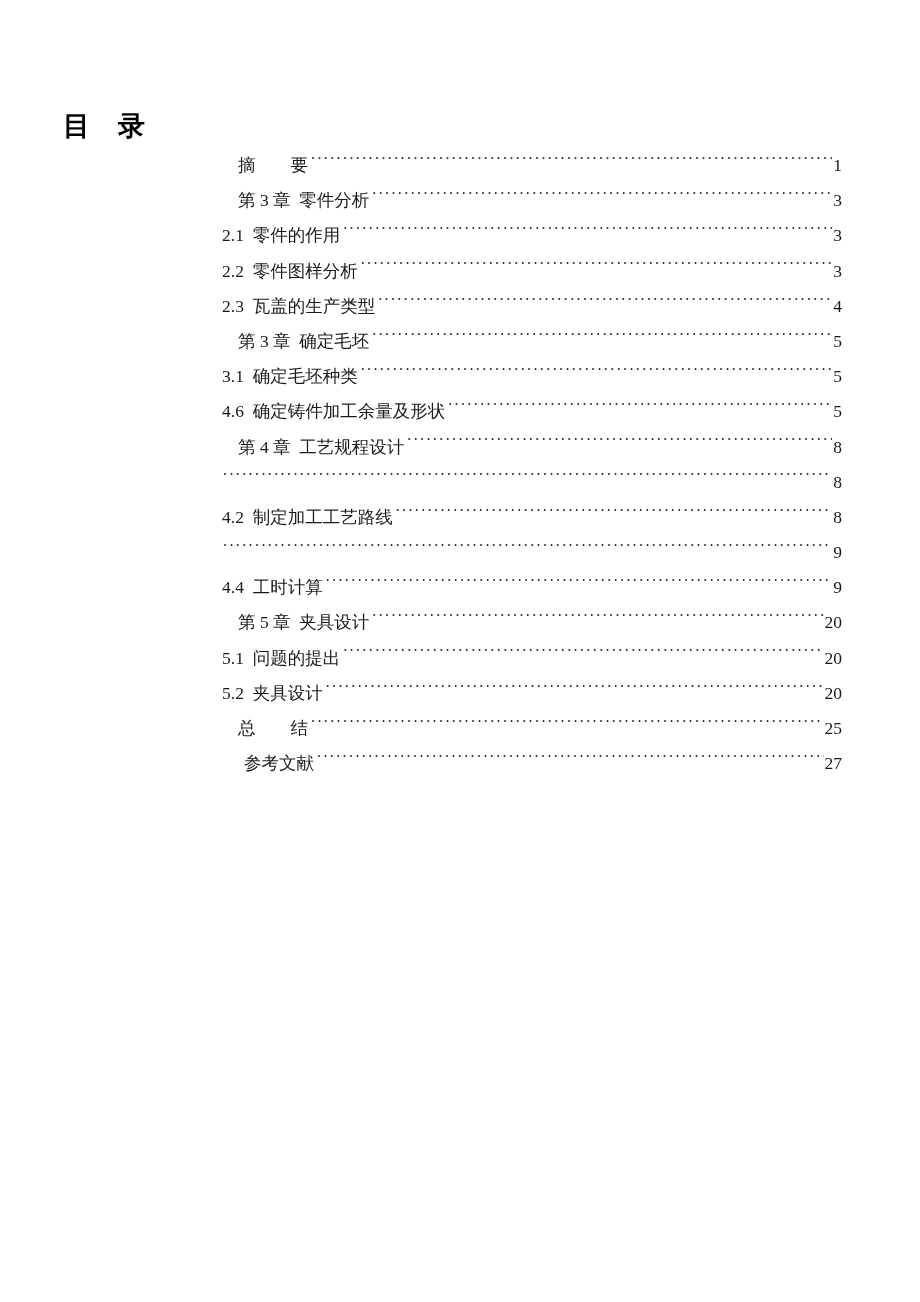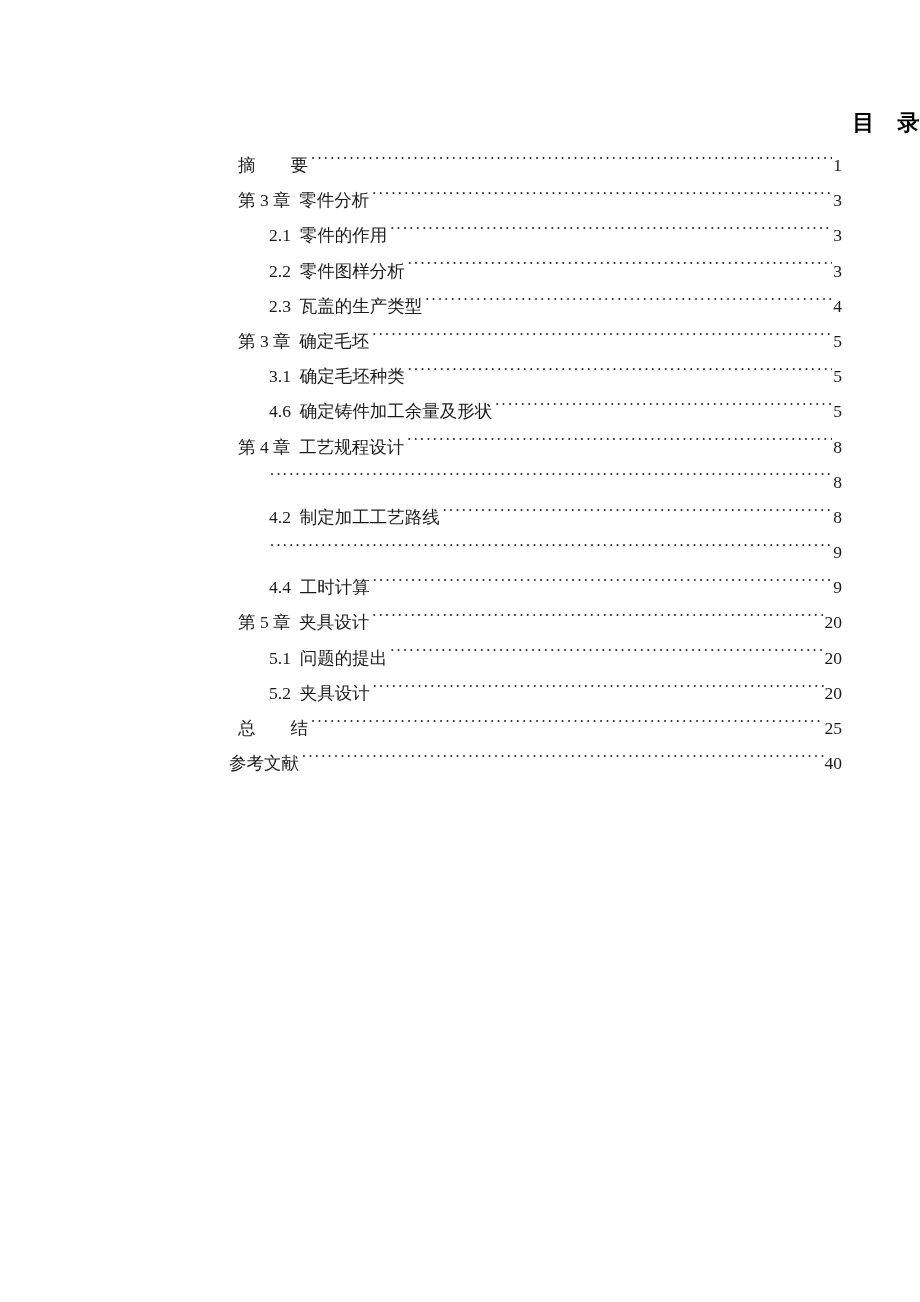--- a/index.html
+++ b/index.html
@@ -21,22 +21,22 @@
     top: 0;
     width: 920px;
     height: 1302px;
     background: #ffffff;
   }
   #toc-title {
     position: absolute;
     left: 0;
     top: 108px;
     width: 920px;
-    text-align: right;
-    font-size: 22px;
+    text-align: left;
+    font-size: 27px;
     font-weight: bold;
     letter-spacing: 0.5px;
     color: #000000;
     white-space: pre;
     padding-left: 63px;
     box-sizing: border-box;
   }
   #toc-list {
     position: absolute;
     left: 222px;
@@ -75,22 +75,22 @@
     white-space: nowrap;
   }
   .toc-page {
     flex: 0 0 auto;
     text-align: right;
     white-space: pre;
     font-size: 17.5px;
     color: #1a1a1a;
   }
   .lvl-1 { margin-left: 16px; }
-  .lvl-2 { margin-left: 47px; }
-  .lvl-ref { margin-left: 7px; justify-content: flex-end; }
+  .lvl-2 { }
+  .lvl-ref { margin-left: 22px; justify-content: flex-end; }
 </style>
 </head>
 <body>
 
 <div id="page">
 
   <div id="toc-title">目　录</div>
 
   <div id="toc-list">
       <div class="toc-row lvl-1">
@@ -172,17 +172,17 @@
         <span class="toc-page">20</span>
       </div>
       <div class="toc-row lvl-1">
         <span class="toc-label">总　　结</span>
         <span class="toc-leader"></span>
         <span class="toc-page">25</span>
       </div>
       <div class="toc-row lvl-ref">
         <span class="toc-label">参考文献</span>
         <span class="toc-leader"></span>
-        <span class="toc-page">40</span>
+        <span class="toc-page">27</span>
       </div>
     </div>
 
 </div>
 
 </body></html>

